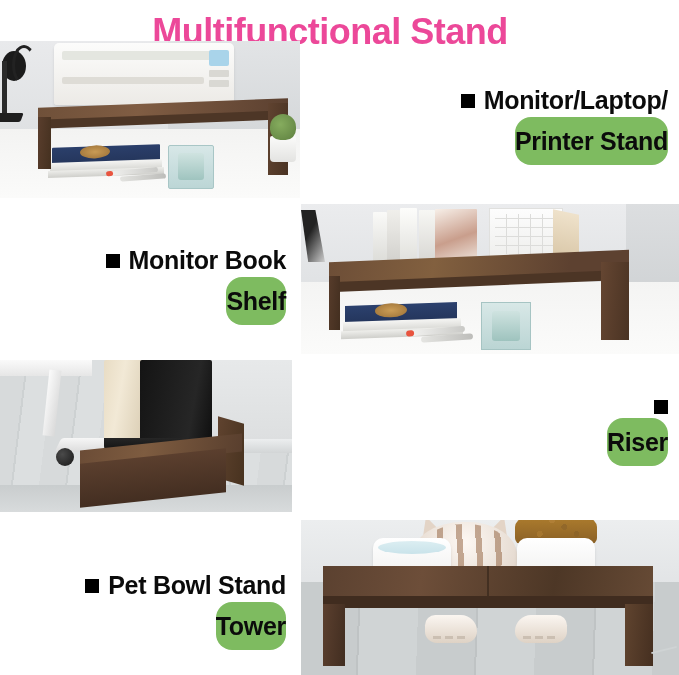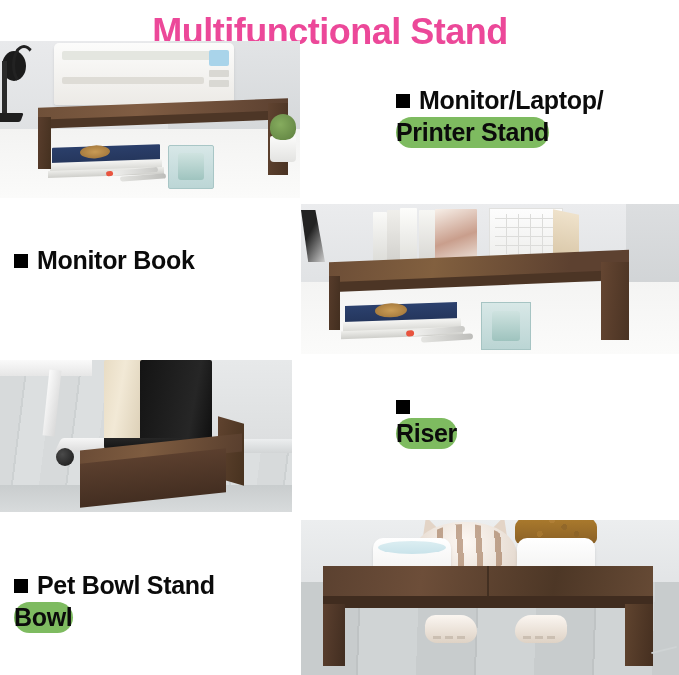--- a/index.html
+++ b/index.html
@@ -37,21 +37,21 @@
     position: absolute;
     overflow: hidden;
     background: #f2f2f2;
   }
 
   
   .caption-block {
     position: absolute;
     display: flex;
     flex-direction: column;
-    align-items: flex-start;
+    align-items: flex-end;
   }
   .caption-line1 {
     display: flex;
     align-items: center;
     gap: 9px;
     white-space: nowrap;
   }
   .bullet-square {
     width: 14px;
     height: 14px;
@@ -61,21 +61,21 @@
   }
   .caption-title {
     font-size: 25px;
     font-weight: bold;
     color: #0b0b0b;
     letter-spacing: -0.3px;
     line-height: 1;
   }
   .caption-pill {
     margin-top: 4px;
-    height: 31px;
+    height: 48px;
     border-radius: 16px;
     background: #7ebb60;
     display: flex;
     align-items: center;
     justify-content: center;
   }
   .caption-pill span {
     font-size: 25px;
     font-weight: bold;
     color: #0b0b0b;
@@ -256,20 +256,23 @@
   <div class="caption-pill">
     <span>Printer Stand</span>
   </div>
 </div>
 
 <div class="caption-block" style="left:14px; top:248px; width:272px;">
   <div class="caption-line1">
     <span class="bullet-square"></span>
     <span class="caption-title">Monitor Book</span>
   </div>
+  <div class="caption-pill">
+    <span>Shelf</span>
+  </div>
 </div>
 
 <div class="photo-panel" style="left:301px; top:204px; width:378px; height:150px;">
   <div class="scene">
     <div class="p2-wall"></div>
     <div class="p2-wall-r"></div>
     <div class="p2-desk"></div>
     <div class="p2-chairleg"></div>
     <div class="p2-bk p2-bk-a"></div>
     <div class="p2-bk p2-bk-b"></div>
@@ -324,21 +327,21 @@
     <span>Riser</span>
   </div>
 </div>
 
 <div class="caption-block" style="left:14px; top:573px; width:272px;">
   <div class="caption-line1">
     <span class="bullet-square"></span>
     <span class="caption-title">Pet Bowl Stand</span>
   </div>
   <div class="caption-pill">
-    <span>Bowl</span>
+    <span>Tower</span>
   </div>
 </div>
 
 <div class="photo-panel" style="left:301px; top:520px; width:378px; height:155px;">
   <div class="scene">
     <div class="p4-wall"></div>
     <div class="p4-floor"></div>
     <div class="p4-cat-ear-l"></div>
     <div class="p4-cat-ear-r"></div>
     <div class="p4-cat-body"></div>

